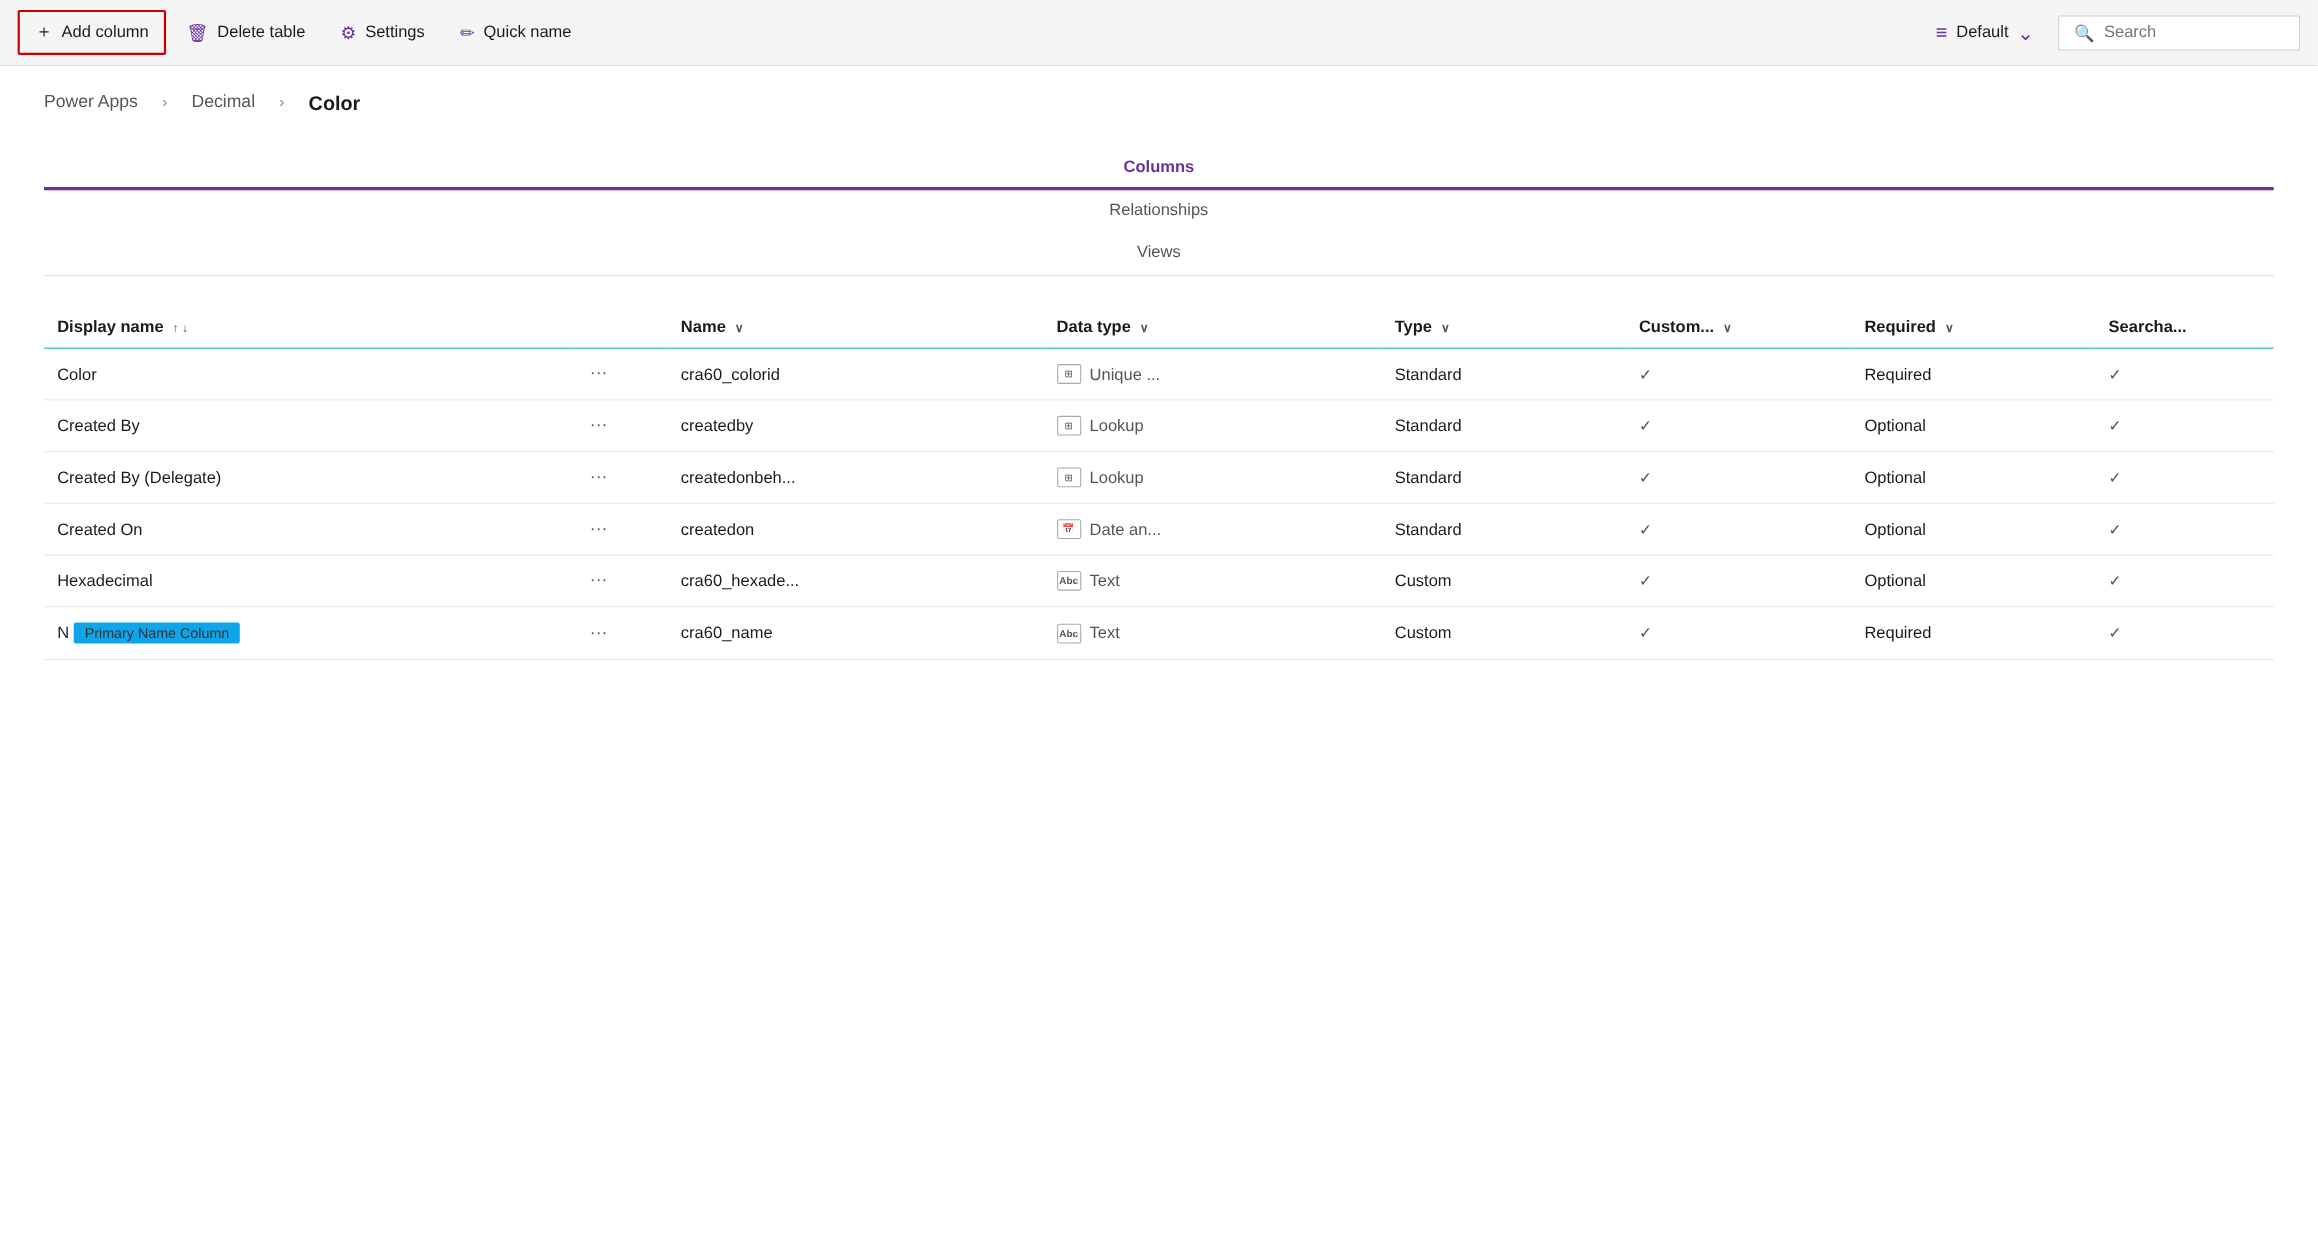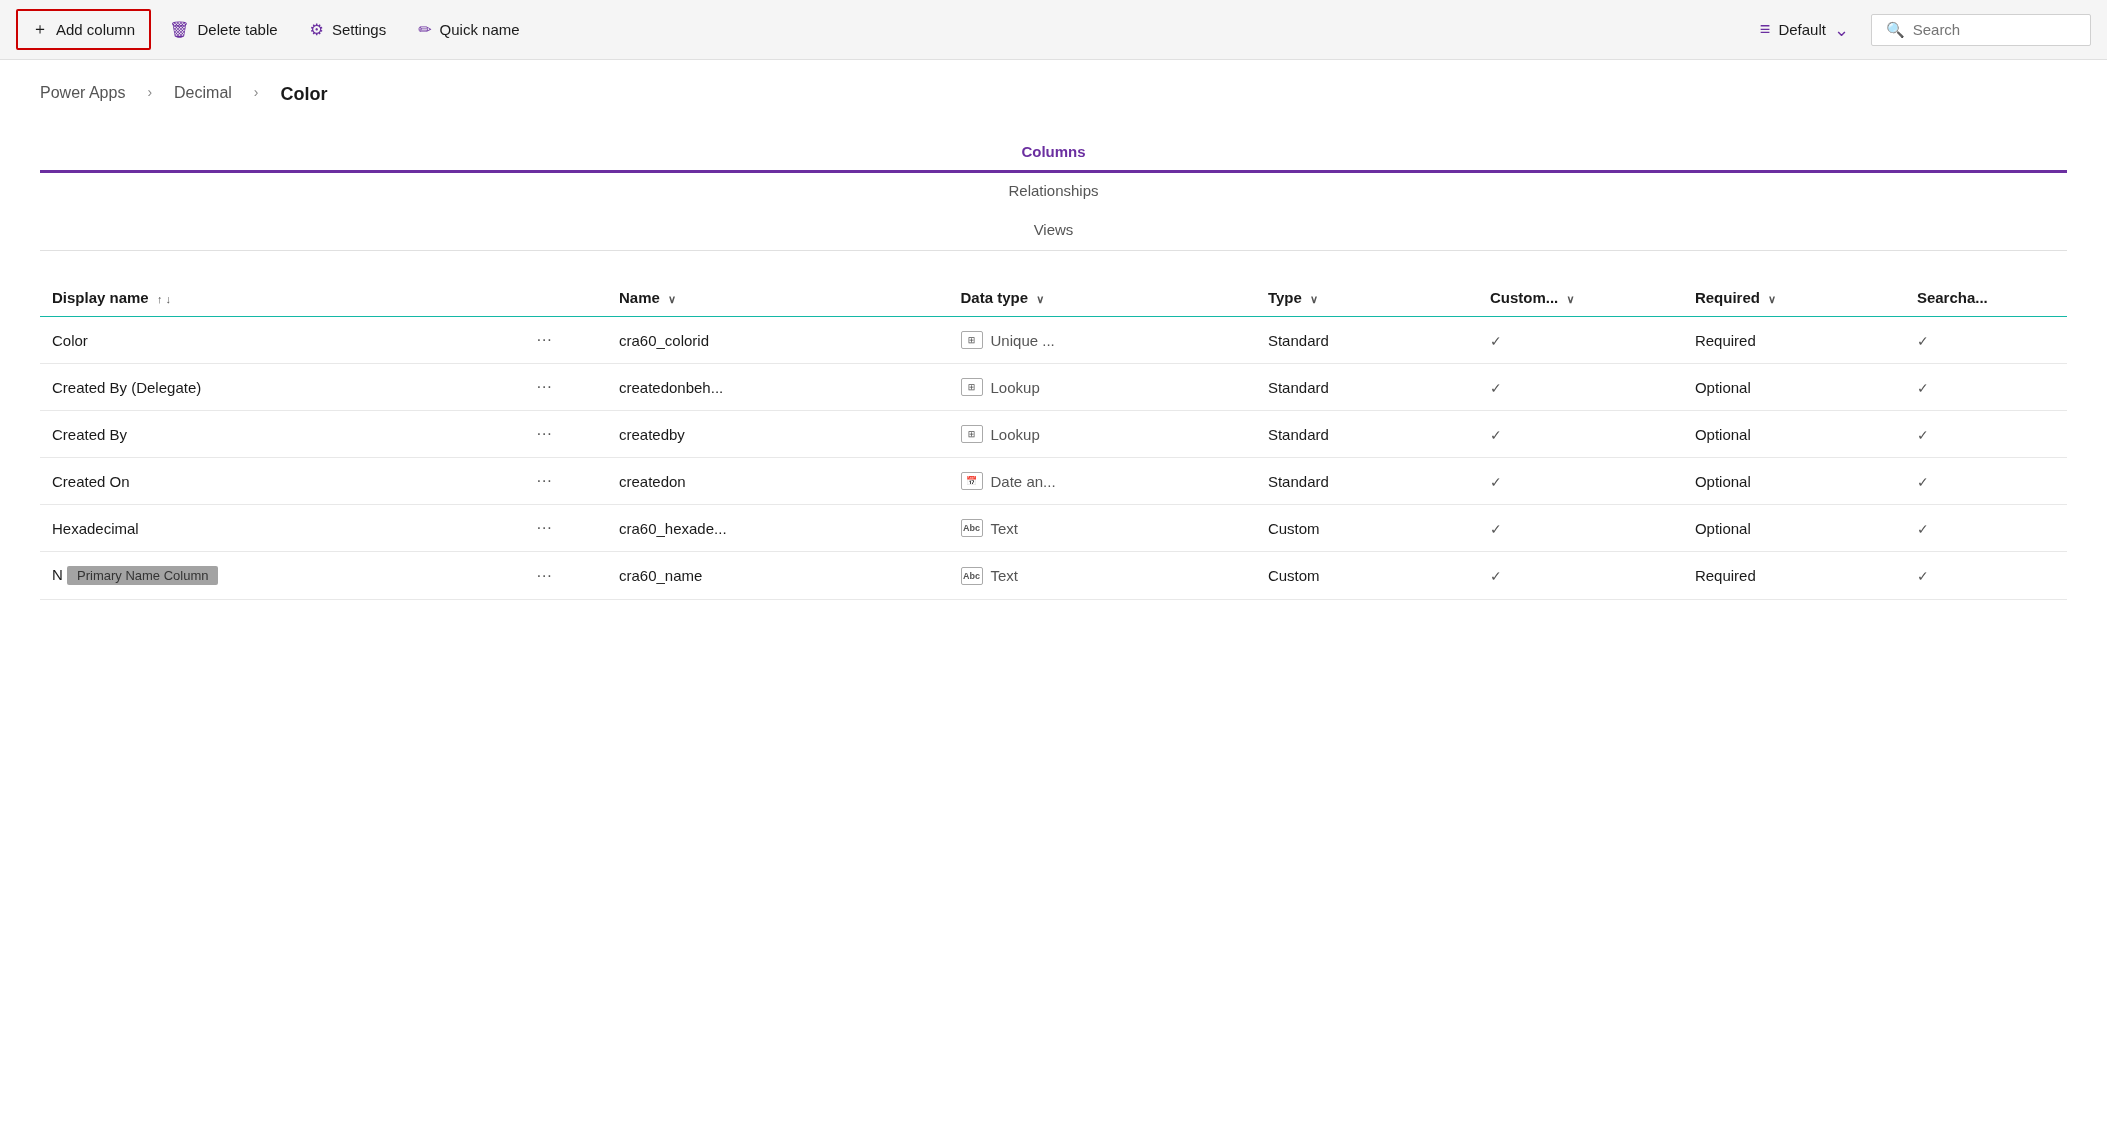--- a/index.html
+++ b/index.html
@@ -166,21 +166,21 @@
     }
     .data-type-cell {
       display: flex;
       align-items: center;
       gap: 8px;
       color: #555;
     }
     .check-icon { color: #555; font-size: 14px; }
     .badge-primary {
       display: inline-block;
-      background: #a3a3a3;
+      background: #0ea5e9;
       color: #333;
       font-size: 13px;
       padding: 2px 10px;
       border-radius: 2px;
     }
     .col-name { color: #555; }
 
     
     .col-display { width: 280px; }
     .col-dots { width: 50px; }
@@ -282,38 +282,38 @@
               <span style="display:inline-flex;align-items:center;justify-content:center;width:22px;height:18px;border:1px solid #aaa;border-radius:2px;font-size:9px;color:#555;">⊞</span>
               <span>Unique ...</span>
             </div>
           </td>
           <td>Standard</td>
           <td><span class="check-icon">✓</span></td>
           <td>Required</td>
           <td><span class="check-icon">✓</span></td>
         </tr>
         <tr>
-          <td style="font-weight: 400;">Created By (Delegate)</td>
-          <td><span class="menu-dots">···</span></td>
-          <td class="col-name">createdonbeh...</td>
+          <td style="font-weight: 400;">Created By</td>
+          <td><span class="menu-dots">···</span></td>
+          <td class="col-name">createdby</td>
           <td>
             <div class="data-type-cell">
               <span style="display:inline-flex;align-items:center;justify-content:center;width:22px;height:18px;border:1px solid #aaa;border-radius:2px;font-size:9px;color:#555;">⊞</span>
               <span>Lookup</span>
             </div>
           </td>
           <td>Standard</td>
           <td><span class="check-icon">✓</span></td>
           <td>Optional</td>
           <td><span class="check-icon">✓</span></td>
         </tr>
         <tr>
-          <td style="font-weight: 400;">Created By</td>
-          <td><span class="menu-dots">···</span></td>
-          <td class="col-name">createdby</td>
+          <td style="font-weight: 400;">Created By (Delegate)</td>
+          <td><span class="menu-dots">···</span></td>
+          <td class="col-name">createdonbeh...</td>
           <td>
             <div class="data-type-cell">
               <span style="display:inline-flex;align-items:center;justify-content:center;width:22px;height:18px;border:1px solid #aaa;border-radius:2px;font-size:9px;color:#555;">⊞</span>
               <span>Lookup</span>
             </div>
           </td>
           <td>Standard</td>
           <td><span class="check-icon">✓</span></td>
           <td>Optional</td>
           <td><span class="check-icon">✓</span></td>

